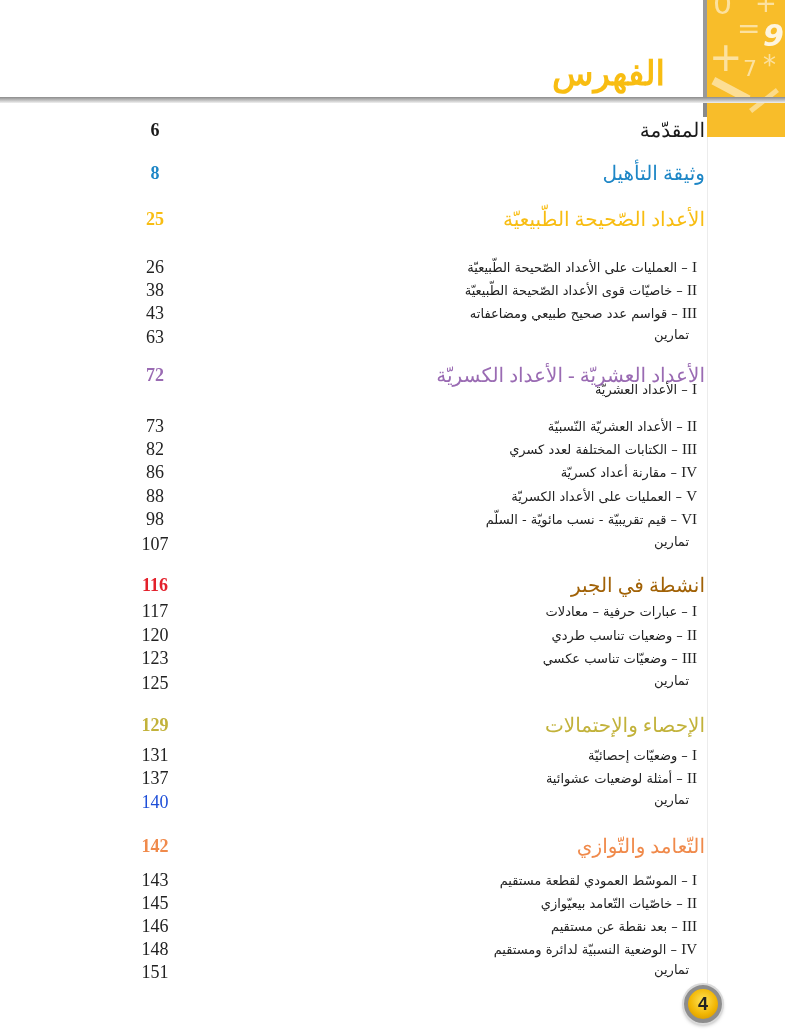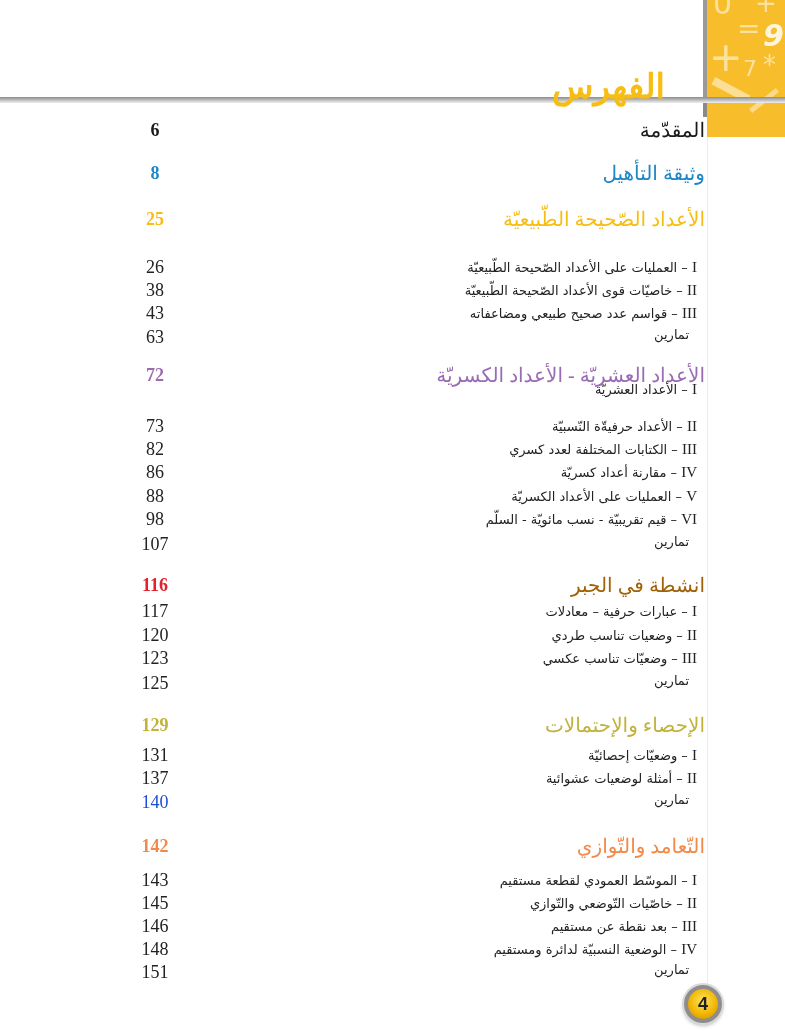--- a/index.html
+++ b/index.html
@@ -20,22 +20,22 @@
   }
   .corner-bar2 {
     position: absolute; left: 703px; top: 103px; width: 4px; height: 14px;
     background: #8a8a8a;
   }
   .hline {
     position: absolute; left: 0; top: 97px; width: 785px; height: 6px;
     background: linear-gradient(#8c8c8c, #bdbdbd 50%, #f0f0f0);
   }
   .title {
-    position: absolute; right: 120px; top: 68px;
-    font-family: Liberation Serif, serif;
+    position: absolute; right: 120px; top: 54px;
+    font-family: Liberation Sans, sans-serif;
     font-weight: bold; font-size: 34px; line-height: 38px;
     color: #f8bd12; direction: rtl; letter-spacing: 1px;
   }
   .margin-line {
     position: absolute; left: 707px; top: 137px; width: 1px; height: 850px;
     background: #ececec;
   }
   .toc { position: absolute; left: 0; top: 0; width: 785px; height: 1031px; }
   .row { position: absolute; left: 0; width: 785px; height: 24px; }
   .row .label {
@@ -115,21 +115,21 @@
     </div>
     <div class="row chapter" style="top: 363px;">
       <span class="label" style="color: rgb(154, 107, 179);">الأعداد العشريّة - الأعداد الكسريّة</span>
       <span class="page" style="color: rgb(154, 107, 179);">72</span>
     </div>
     <div class="row item" style="top: 379px;">
       <span class="label"><span class="roman">I</span><span> – </span><span>الأعداد العشريّة</span></span>
       <span class="page"></span>
     </div>
     <div class="row item" style="top: 416px;">
-      <span class="label"><span class="roman">II</span><span> – </span><span>الأعداد حرفيةّة النّسبيّة</span></span>
+      <span class="label"><span class="roman">II</span><span> – </span><span>الأعداد العشريّة النّسبيّة</span></span>
       <span class="page">73</span>
     </div>
     <div class="row item" style="top: 439px;">
       <span class="label"><span class="roman">III</span><span> – </span><span>الكتابات المختلفة لعدد كسري</span></span>
       <span class="page">82</span>
     </div>
     <div class="row item" style="top: 462px;">
       <span class="label"><span class="roman">IV</span><span> – </span><span>مقارنة أعداد كسريّة</span></span>
       <span class="page">86</span>
     </div>
@@ -183,21 +183,21 @@
     </div>
     <div class="row chapter" style="top: 834px;">
       <span class="label" style="color: rgb(240, 138, 75);">التّعامد والتّوازي</span>
       <span class="page" style="color: rgb(240, 138, 75);">142</span>
     </div>
     <div class="row item" style="top: 870px;">
       <span class="label"><span class="roman">I</span><span> – </span><span>الموسّط العمودي لقطعة مستقيم</span></span>
       <span class="page">143</span>
     </div>
     <div class="row item" style="top: 893px;">
-      <span class="label"><span class="roman">II</span><span> – </span><span>خاصّيات التّوضعي والتّوازي</span></span>
+      <span class="label"><span class="roman">II</span><span> – </span><span>خاصّيات التّعامد بيعيّوازي</span></span>
       <span class="page">145</span>
     </div>
     <div class="row item" style="top: 916px;">
       <span class="label"><span class="roman">III</span><span> – </span><span>بعد نقطة عن مستقيم</span></span>
       <span class="page">146</span>
     </div>
     <div class="row item" style="top: 939px;">
       <span class="label"><span class="roman">IV</span><span> – </span><span>الوضعية النسبيّة لدائرة ومستقيم</span></span>
       <span class="page">148</span>
     </div>

